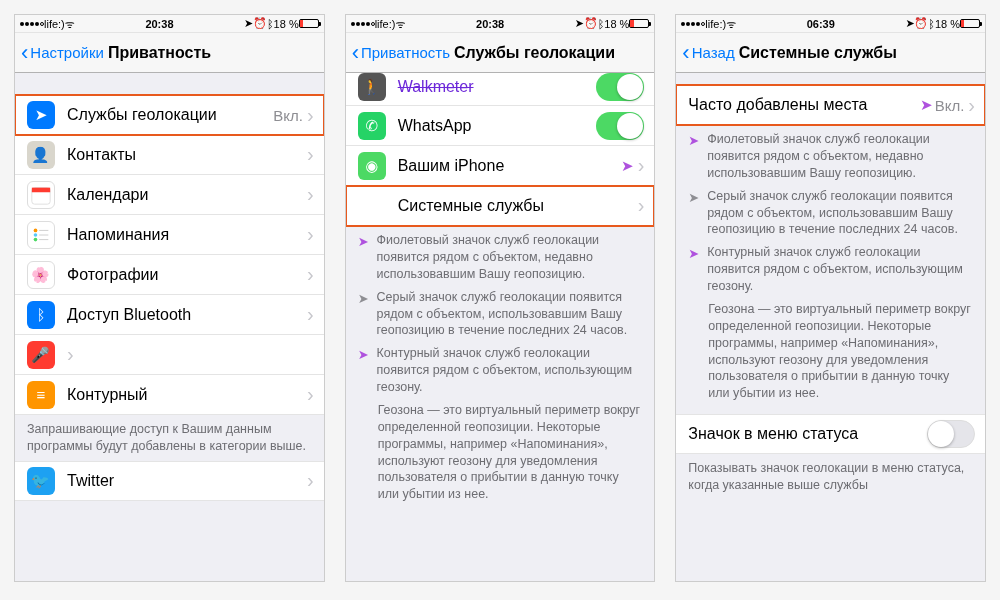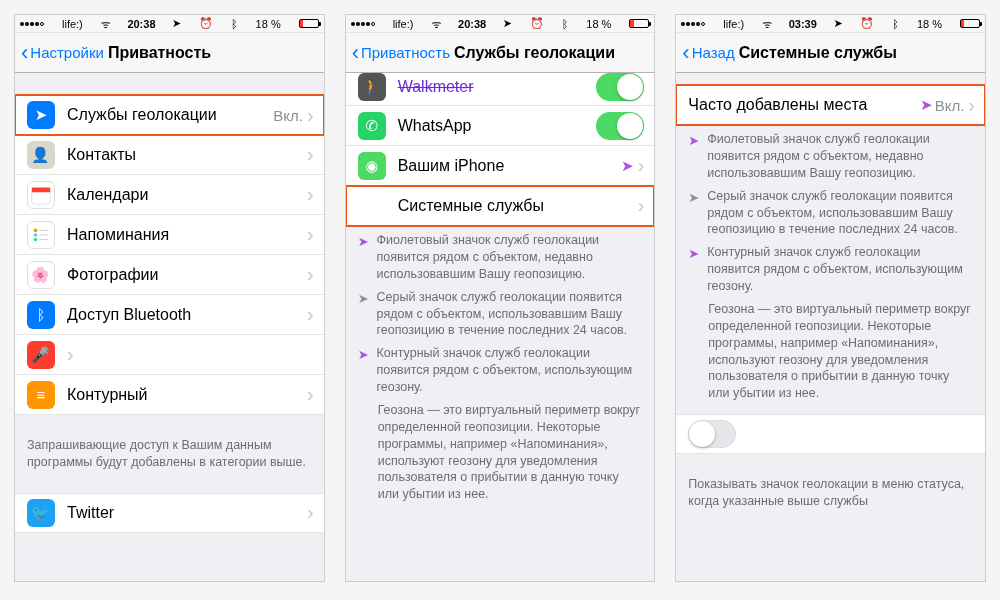--- a/index.html
+++ b/index.html
@@ -1,19 +1,19 @@
 <!DOCTYPE html>
 <html><head>
 <meta charset="utf-8">
 <style>
 * { margin: 0; padding: 0; box-sizing: border-box; }
 body { background: #f5f5f5; font-family: -apple-system, "Helvetica Neue", Arial, sans-serif; display: flex; gap: 20px; justify-content: center; padding: 14px; }
 .phone { width: 316px; height: 568px; background: #fff; border: 1px solid #ccc; overflow: hidden; display: flex; flex-direction: column; }
 .statusbar { height: 18px; background: #f7f7f7; border-bottom: 1px solid #e4e4e4; display: flex; align-items: center; justify-content: space-between; font-size: 11px; padding: 0 5px; }
-.sb-left, .sb-right { display: flex; align-items: center; gap: 18px; }
+.sb-left, .sb-right { display: flex; align-items: center; gap: 0; }
 .dots { display: flex; gap: 1px; }
 .dot { width: 4px; height: 4px; border-radius: 50%; background: #000; }
 .dot.empty { background: transparent; border: 0.5px solid #000; }
 .sb-time { font-weight: 600; }
 .battery-icon { width: 20px; height: 9px; border: 1px solid #000; border-radius: 2px; position: relative; }
 .battery-icon::after { content: ''; position: absolute; right: -3px; top: 2px; width: 2px; height: 4px; background: #000; border-radius: 0 1px 1px 0; }
 .battery-fill { height: 100%; background: #ff3b30; width: 18%; }
 
 .navbar { height: 40px; background: #f7f7f7; border-bottom: 1px solid #b2b2b2; display: flex; align-items: center; padding: 0 6px; position: relative; }
 .back { color: #007aff; font-size: 15px; display: flex; align-items: center; cursor: pointer; }
@@ -22,21 +22,21 @@
 
 .content { flex: 1; overflow-y: hidden; background: #efeff4; font-size: 15px; }
 .row { background: #fff; border-bottom: 1px solid #e4e4e4; display: flex; align-items: center; min-height: 40px; padding: 4px 10px 4px 12px; }
 .row.first { border-top: 1px solid #e4e4e4; }
 .app-icon { width: 28px; height: 28px; border-radius: 6px; margin-right: 12px; display: flex; align-items: center; justify-content: center; font-size: 15px; color: #fff; flex-shrink: 0; }
 .row-label { flex: 1; font-size: 16px; }
 .row-value { color: #8e8e93; font-size: 15px; margin-right: 4px; display: flex; align-items: center; gap: 2px; }
 .chevron { color: #c7c7cc; font-size: 20px; }
 .highlight { outline: 2px solid #e8591d; outline-offset: -1px; }
 
-.footer-text { color: #6d6d72; font-size: 12.5px; padding: 22px 12px; line-height: 1.35; }
+.footer-text { color: #6d6d72; font-size: 12.5px; padding: 6px 12px; line-height: 1.35; }
 
 .toggle { width: 48px; height: 28px; border-radius: 14px; position: relative; flex-shrink: 0; }
 .toggle.on { background: #4cd964; }
 .toggle.off { background: #e5e5ea; border: 1px solid #ddd; }
 .toggle-knob { width: 26px; height: 26px; background: #fff; border-radius: 50%; position: absolute; top: 1px; box-shadow: 0 1px 3px rgba(0,0,0,0.3); }
 .toggle.on .toggle-knob { right: 1px; }
 .toggle.off .toggle-knob { left: 0; top: 0; }
 
 .info-group { padding: 6px 12px; }
 .info-line { display: flex; gap: 8px; color: #6d6d72; font-size: 12.5px; line-height: 1.35; margin-bottom: 6px; }
@@ -243,21 +243,21 @@
       <div class="dots">
           <div class="dot"></div>
           <div class="dot"></div>
           <div class="dot"></div>
           <div class="dot"></div>
           <div class="dot empty"></div>
         </div>
       <span>life:)</span>
       <span>ᯤ</span>
     </div>
-    <span class="sb-time">03:39</span>
+    <span class="sb-time">06:39</span>
     <div class="sb-right">
       <span>➤</span>
       <span>⏰</span>
       <span>ᛒ</span>
       <span>18 %</span>
       <div class="battery-icon">
           <div class="battery-fill"></div>
         </div>
     </div>
   </div>
@@ -289,19 +289,20 @@
         </div>
       <div class="info-line">
           <span class="loc-marker outline-purple">➤</span>
           <span>Контурный значок служб геолокации появится рядом с объектом, использующим геозону.</span>
         </div>
       <div class="info-line" style="padding-left:20px">
           <span>Геозона — это виртуальный периметр вокруг определенной геопозиции. Некоторые программы, например «Напоминания», используют геозону для уведомления пользователя о прибытии в данную точку или убытии из нее.</span>
         </div>
     </div>
     <div class="row first">
+      <span class="row-label">Значок в меню статуса</span>
       <div class="toggle off">
           <div class="toggle-knob"></div>
         </div>
     </div>
     <div class="footer-text">Показывать значок геолокации в меню статуса, когда указанные выше службы</div>
   </div>
 </div>
 
 </body></html>

